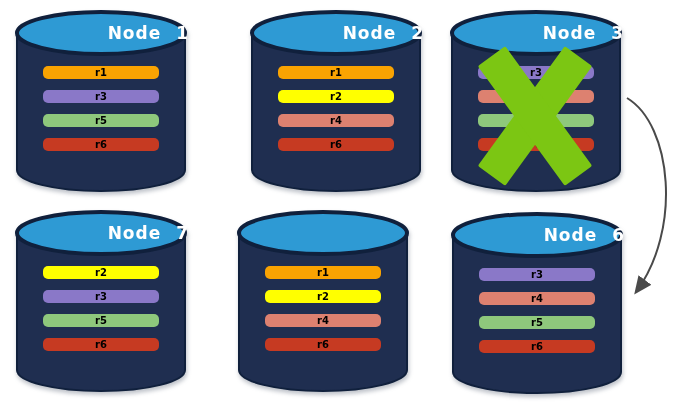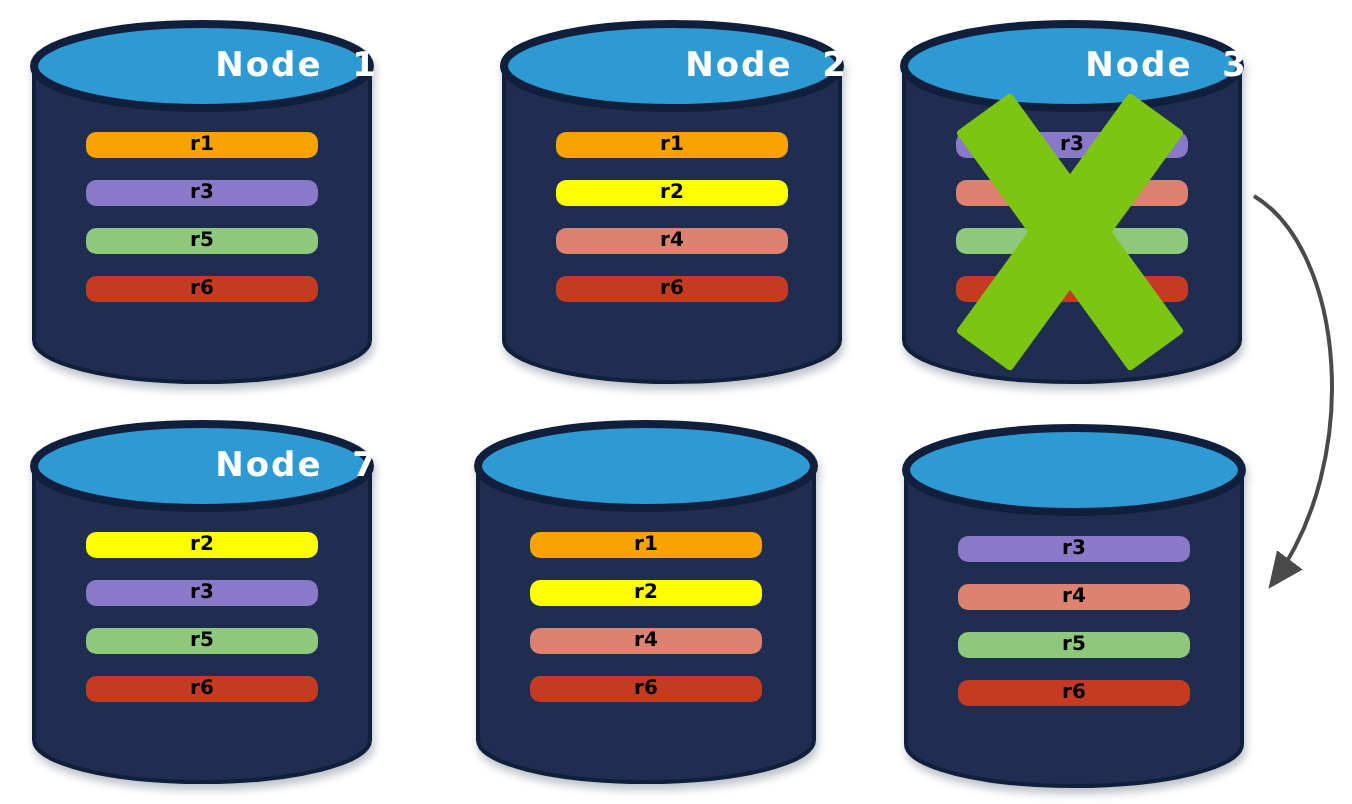--- a/index.html
+++ b/index.html
@@ -93,20 +93,21 @@
     <div class="bar b1" style="background-color: rgb(255, 255, 0);"><span>r2</span></div>
     <div class="bar b2" style="background-color: rgb(221, 129, 112);"><span>r4</span></div>
     <div class="bar b3" style="background-color: rgb(198, 58, 34);"><span>r6</span></div>
   </div>
 
   <div class="node" style="left:449px;top:212px">
     <svg class="cyl" viewBox="0 0 176 188">
       <path d="M4,23 V160 A84,21 0 0 0 172,160 V23 Z" stroke-width="2" fill="#1F2E50" stroke="#10203C"></path>
       <ellipse cx="88" cy="23" rx="84" ry="21" stroke-width="4" fill="#2E9AD4" stroke="#10203C"></ellipse>
     </svg>
+    <div class="title">Node 6</div>
     <div class="bar b0" style="background-color: rgb(138, 120, 200);"><span>r3</span></div>
     <div class="bar b1" style="background-color: rgb(221, 129, 112);"><span>r4</span></div>
     <div class="bar b2" style="background-color: rgb(142, 200, 124);"><span>r5</span></div>
     <div class="bar b3" style="background-color: rgb(198, 58, 34);"><span>r6</span></div>
   </div>
 
   <svg id="arrow-overlay" width="676" height="402" viewBox="0 0 676 402">
     <defs>
       <marker id="ah" markerWidth="12" markerHeight="12" refX="7.5" refY="4" orient="auto">
         <path d="M0,0 L9,4 L0,8 Z" fill="#4A4A4A"></path>

